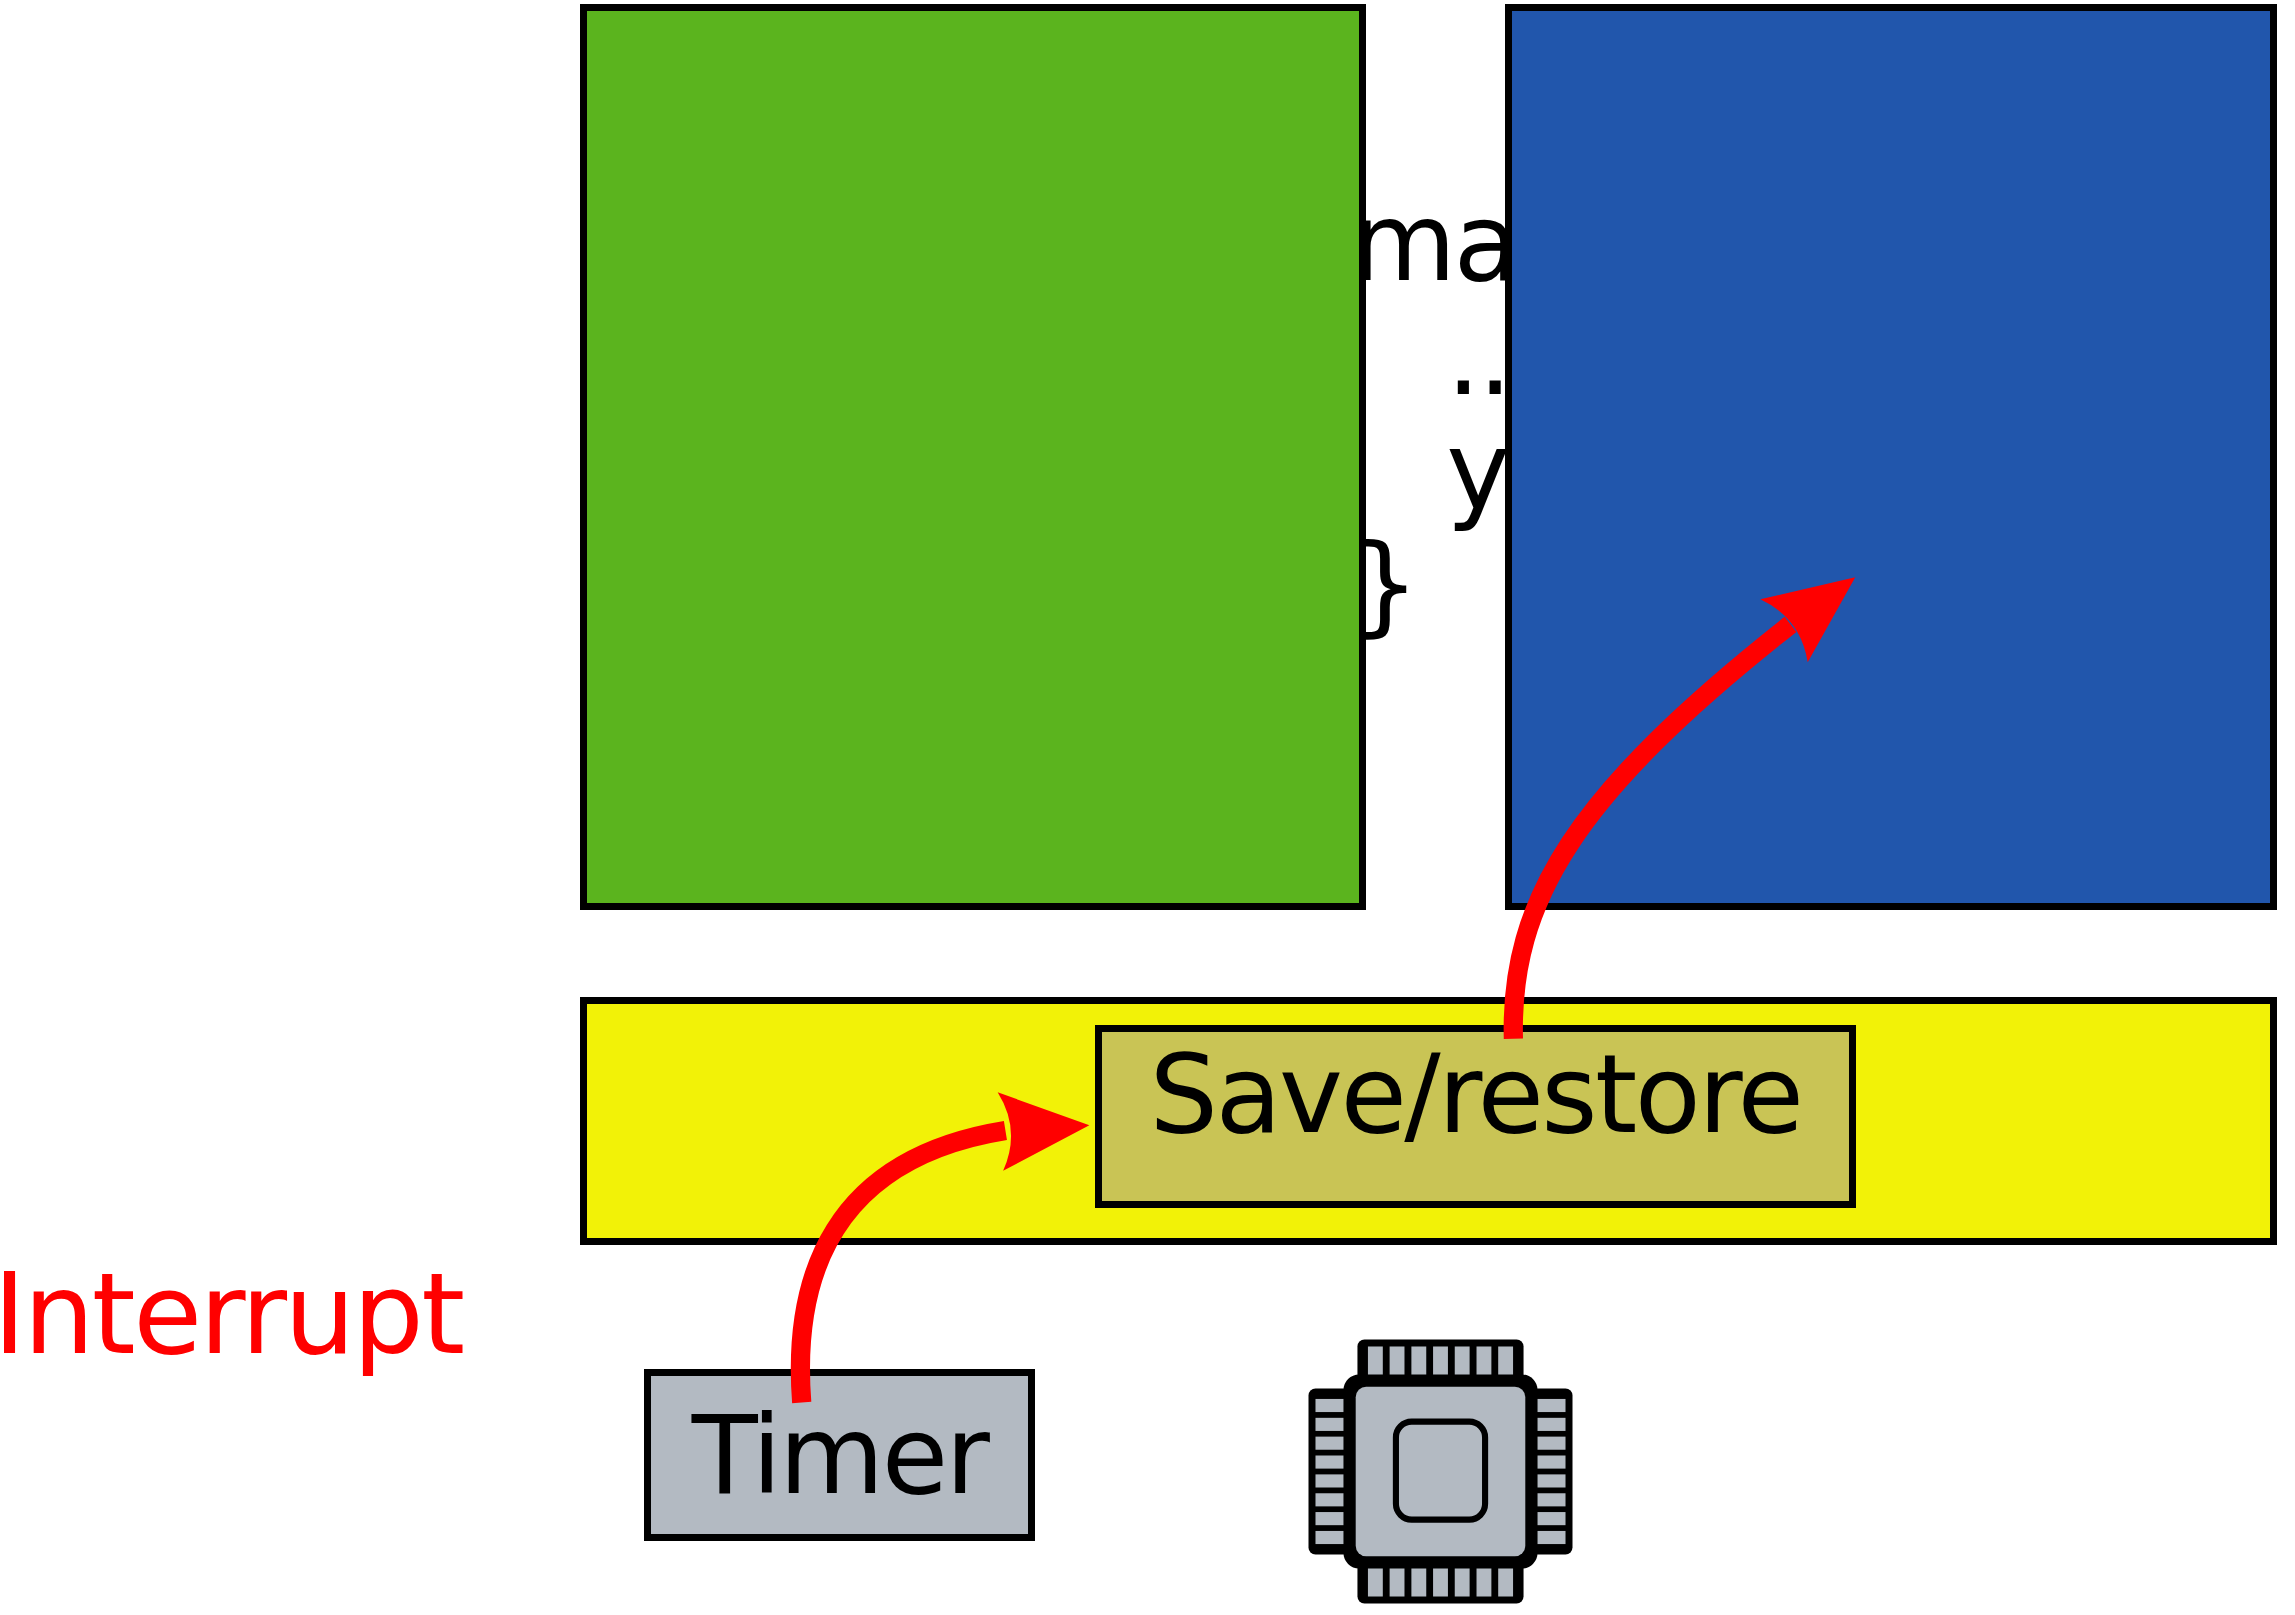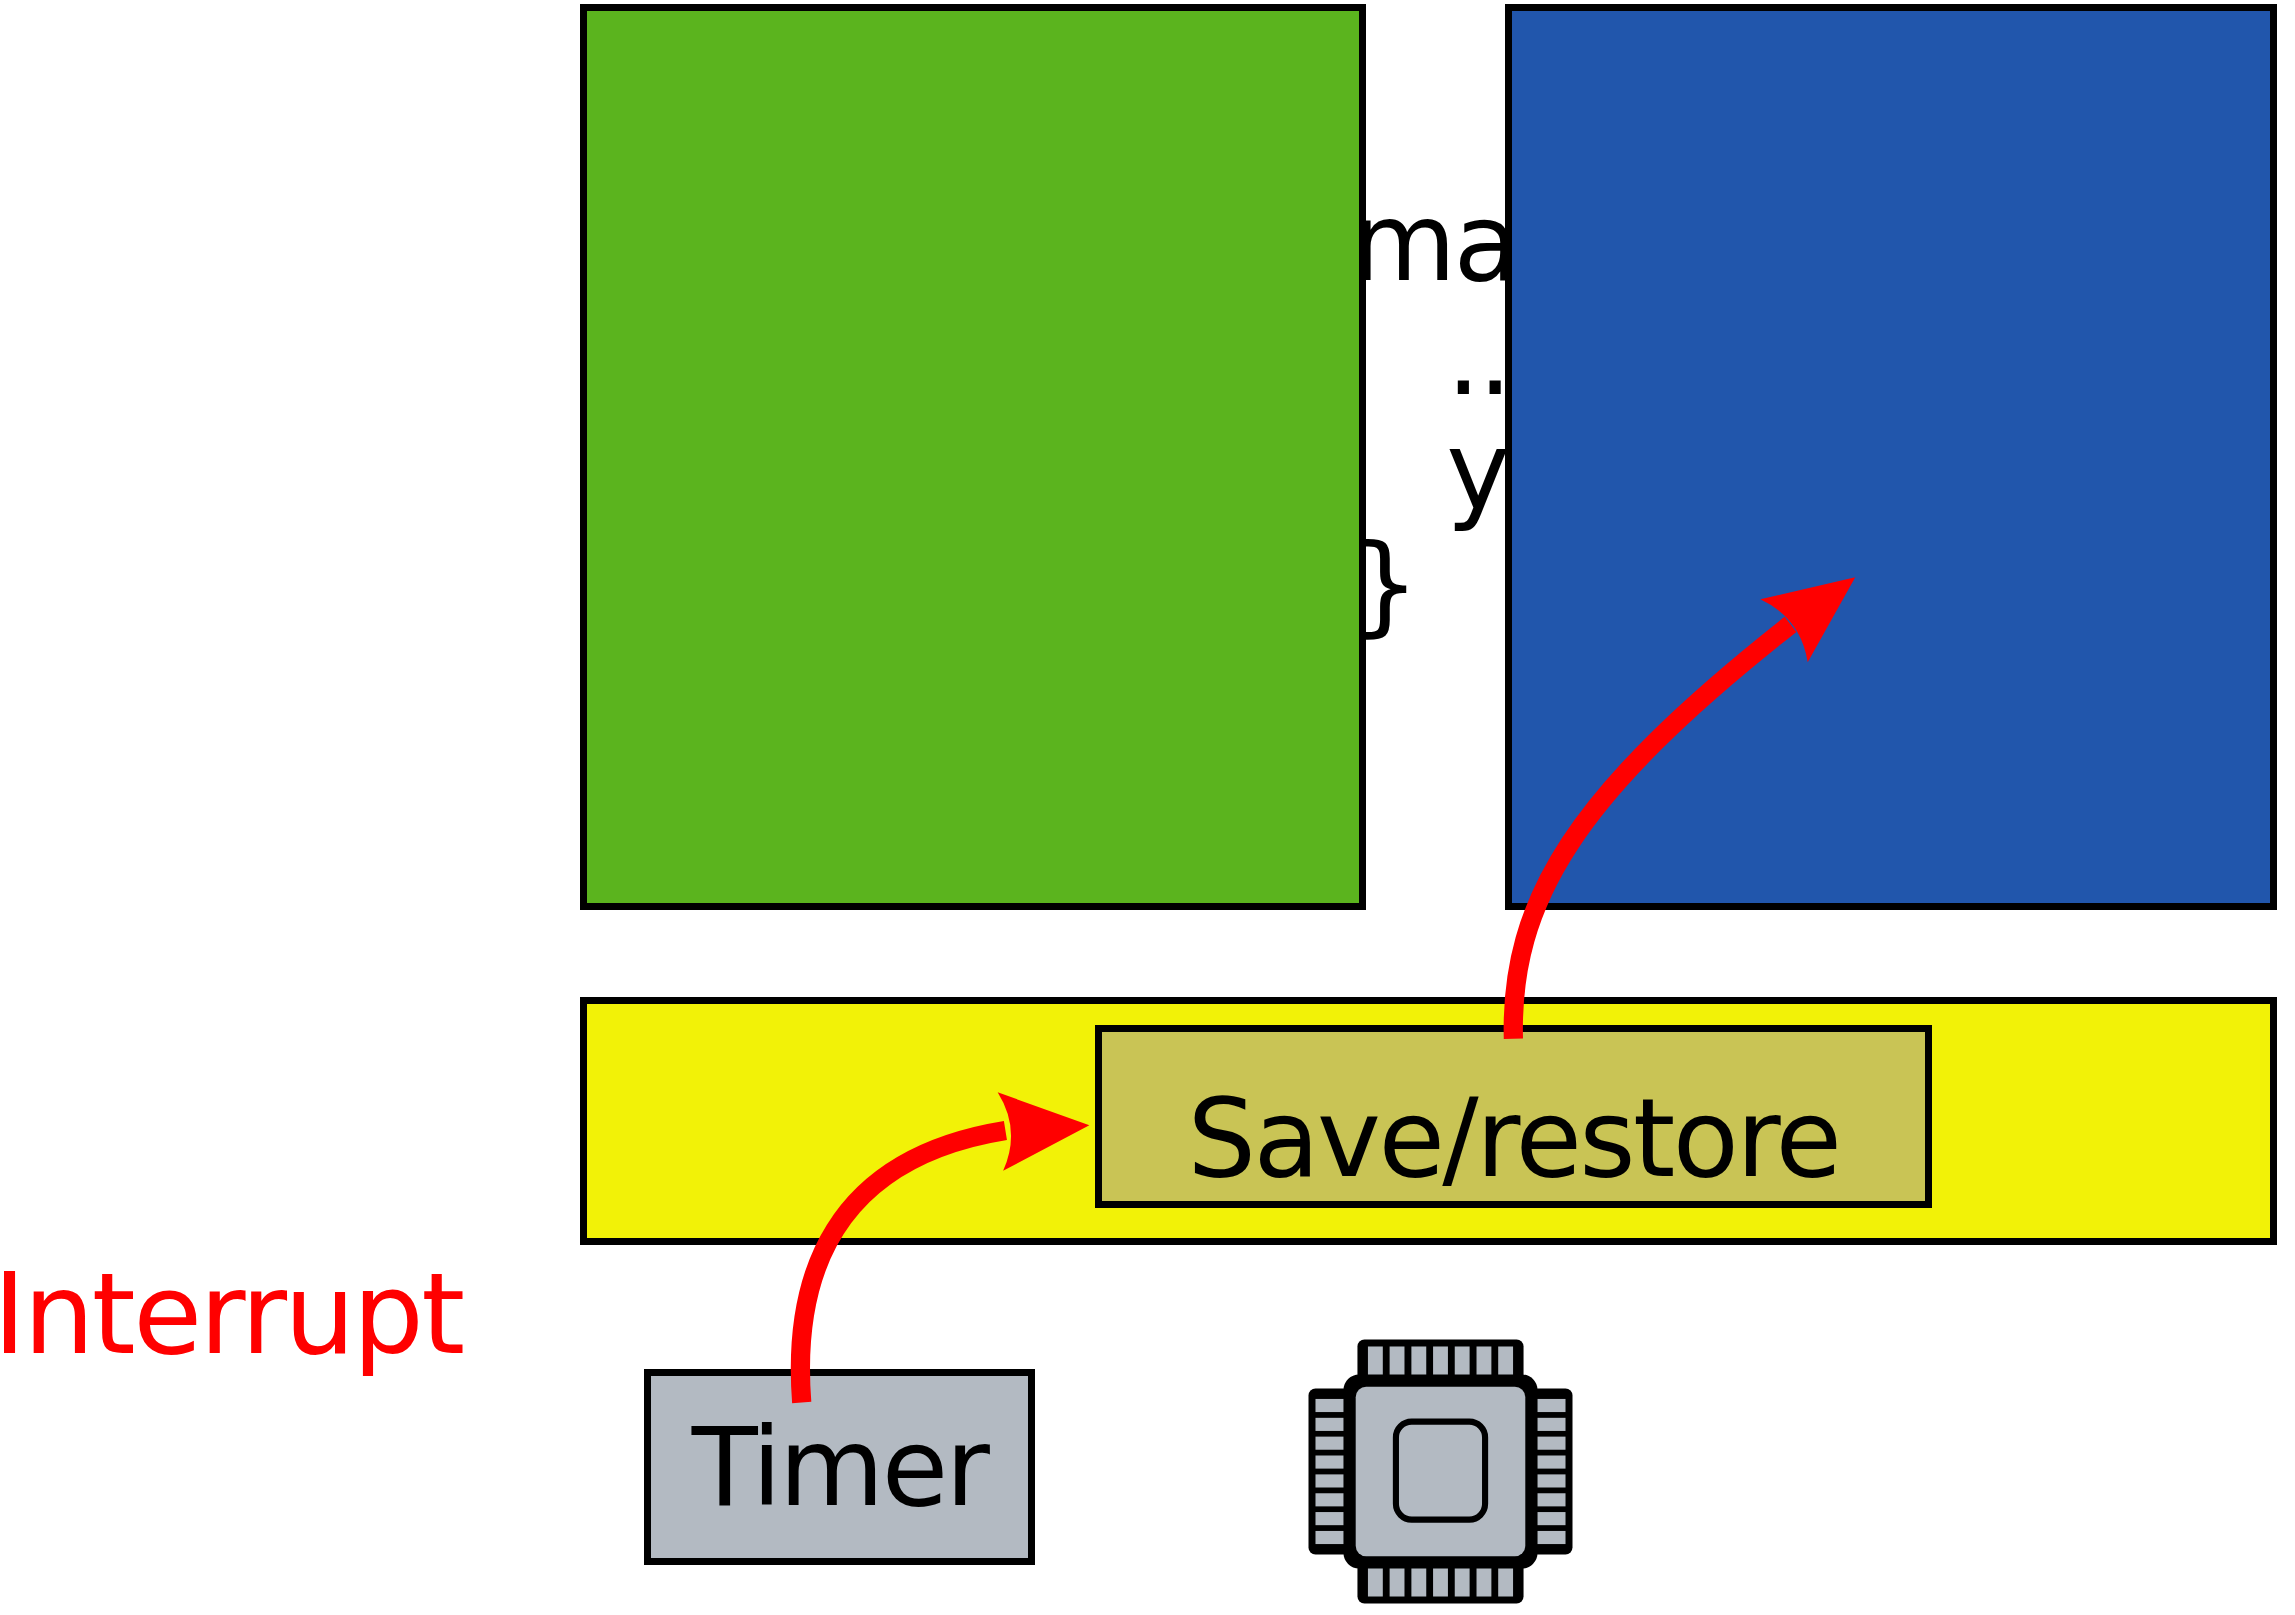--- a/index.html
+++ b/index.html
@@ -18,31 +18,31 @@
     font-size:108px;
     line-height:114px;
     letter-spacing:-2.6px;
     color:#000;
   }
   #task-green{left:580px;top:3.5px;width:786px;height:906px;background:#5bb41e;}
   #task-blue{left:1505px;top:3.5px;width:772px;height:906px;background:#2156ac;}
   #code-green{left:764px;top:175px;}
   #kernel-bar{left:580px;top:997px;width:1697px;height:248px;background:#f2f207;border-width:7.9px;}
   #save-restore{
-    left:1095px;top:1025px;width:837px;height:183px;background:#c9c455;
-    display:flex;align-items:flex-end;justify-content:center;
+    left:1095px;top:1025px;width:761px;height:183px;background:#c9c455;
+    display:flex;align-items:flex-start;justify-content:center;
     font-size:108px;letter-spacing:-2.6px;
   }
   #interrupt-label{
     position:absolute;left:-7px;top:1249px;
     font-size:112px;letter-spacing:-2.6px;
     color:#ff0000;
   }
   #timer-box{
-    left:644px;top:1369px;width:391px;height:196px;background:#b3bac2;
+    left:644px;top:1369px;width:391px;height:172px;background:#b3bac2;
     display:flex;align-items:center;justify-content:center;
     font-size:108px;letter-spacing:-2.6px;
   }
   #cpu-chip{position:absolute;left:1305px;top:1336px;width:271px;height:271px;}
   #arrow-layer{position:absolute;left:0;top:0;width:2295px;height:1615px;pointer-events:none;}
 </style>
 </head>
 <body>
 
 <div id="canvas">

